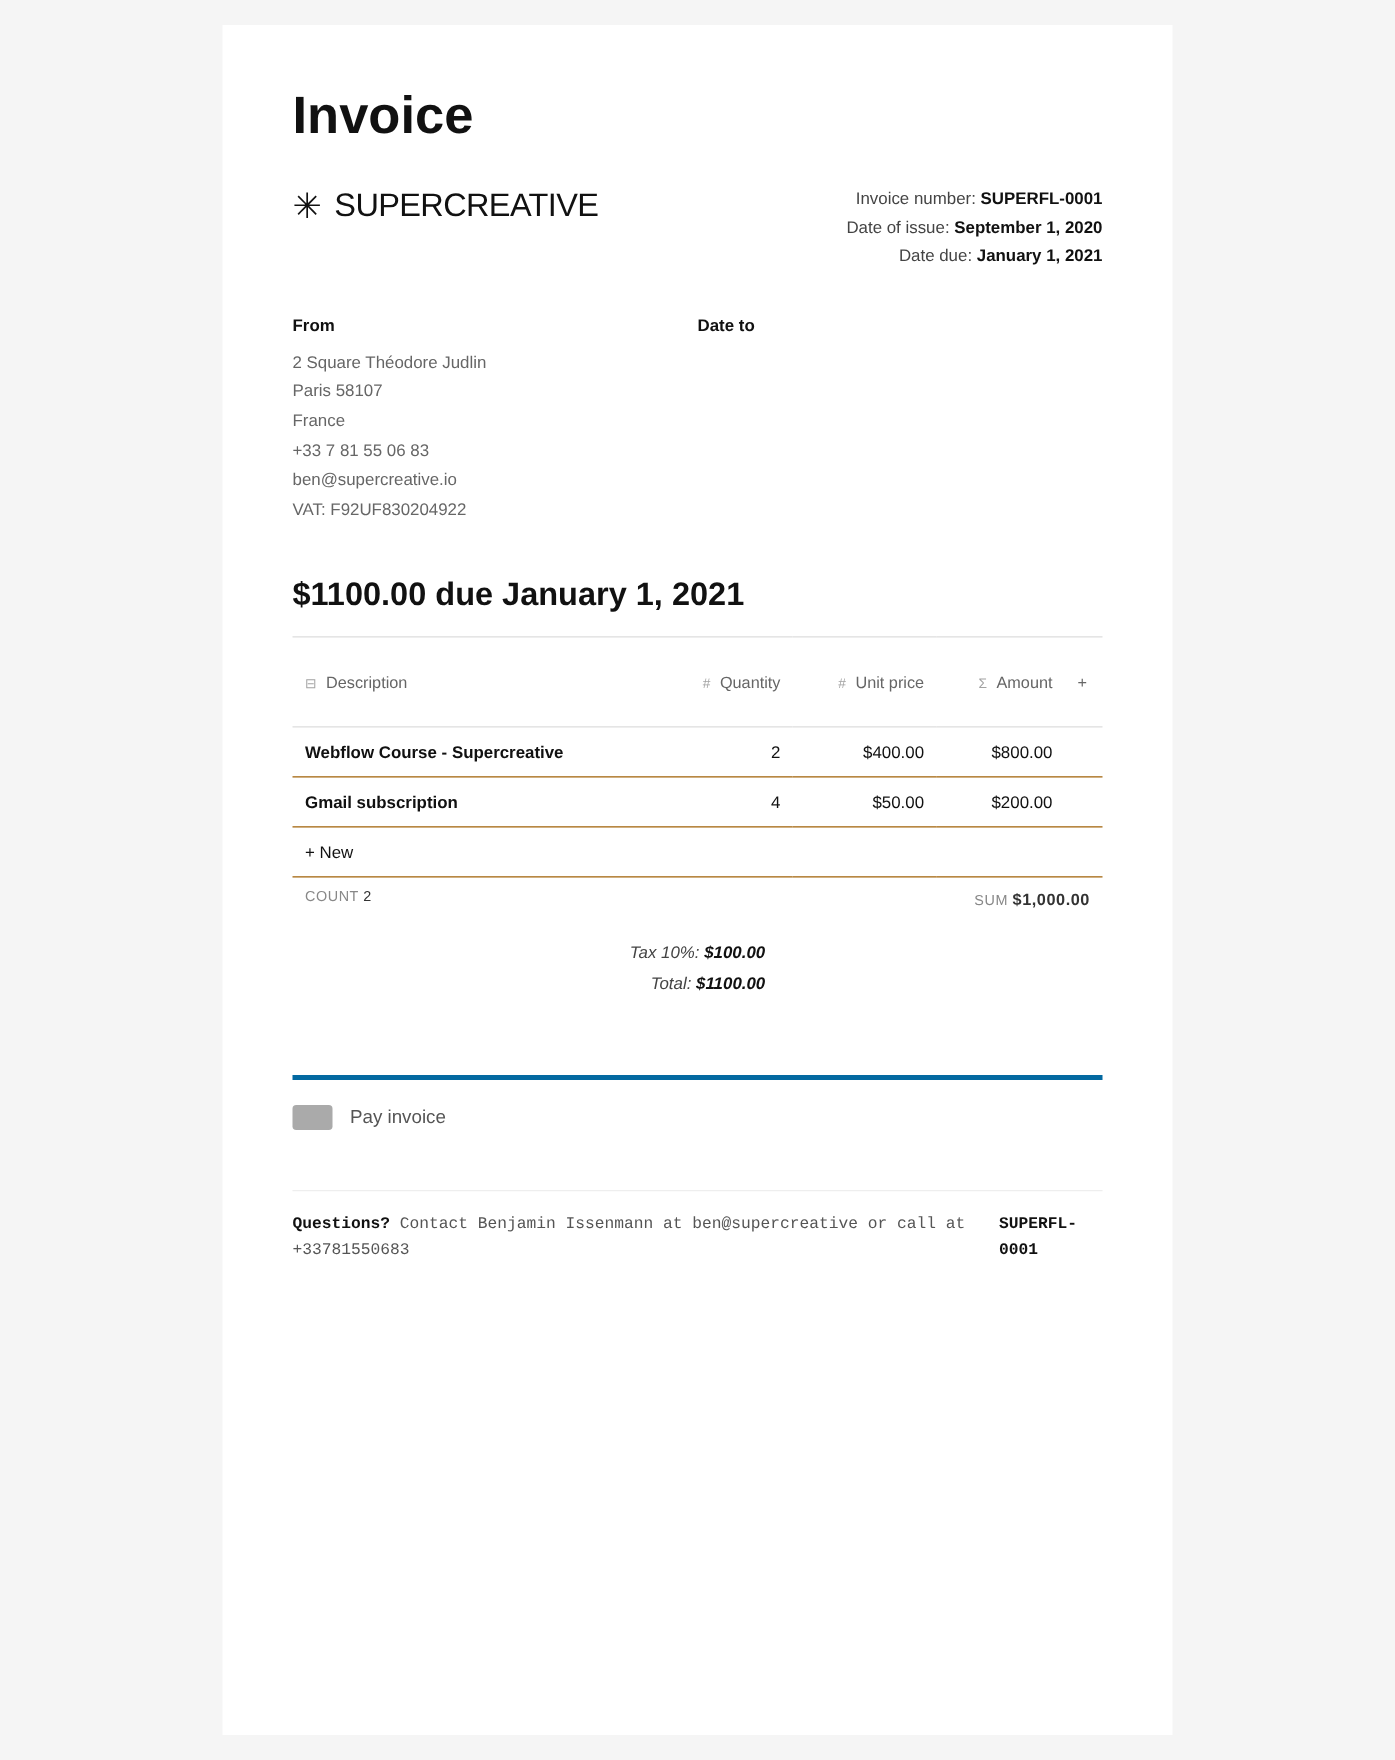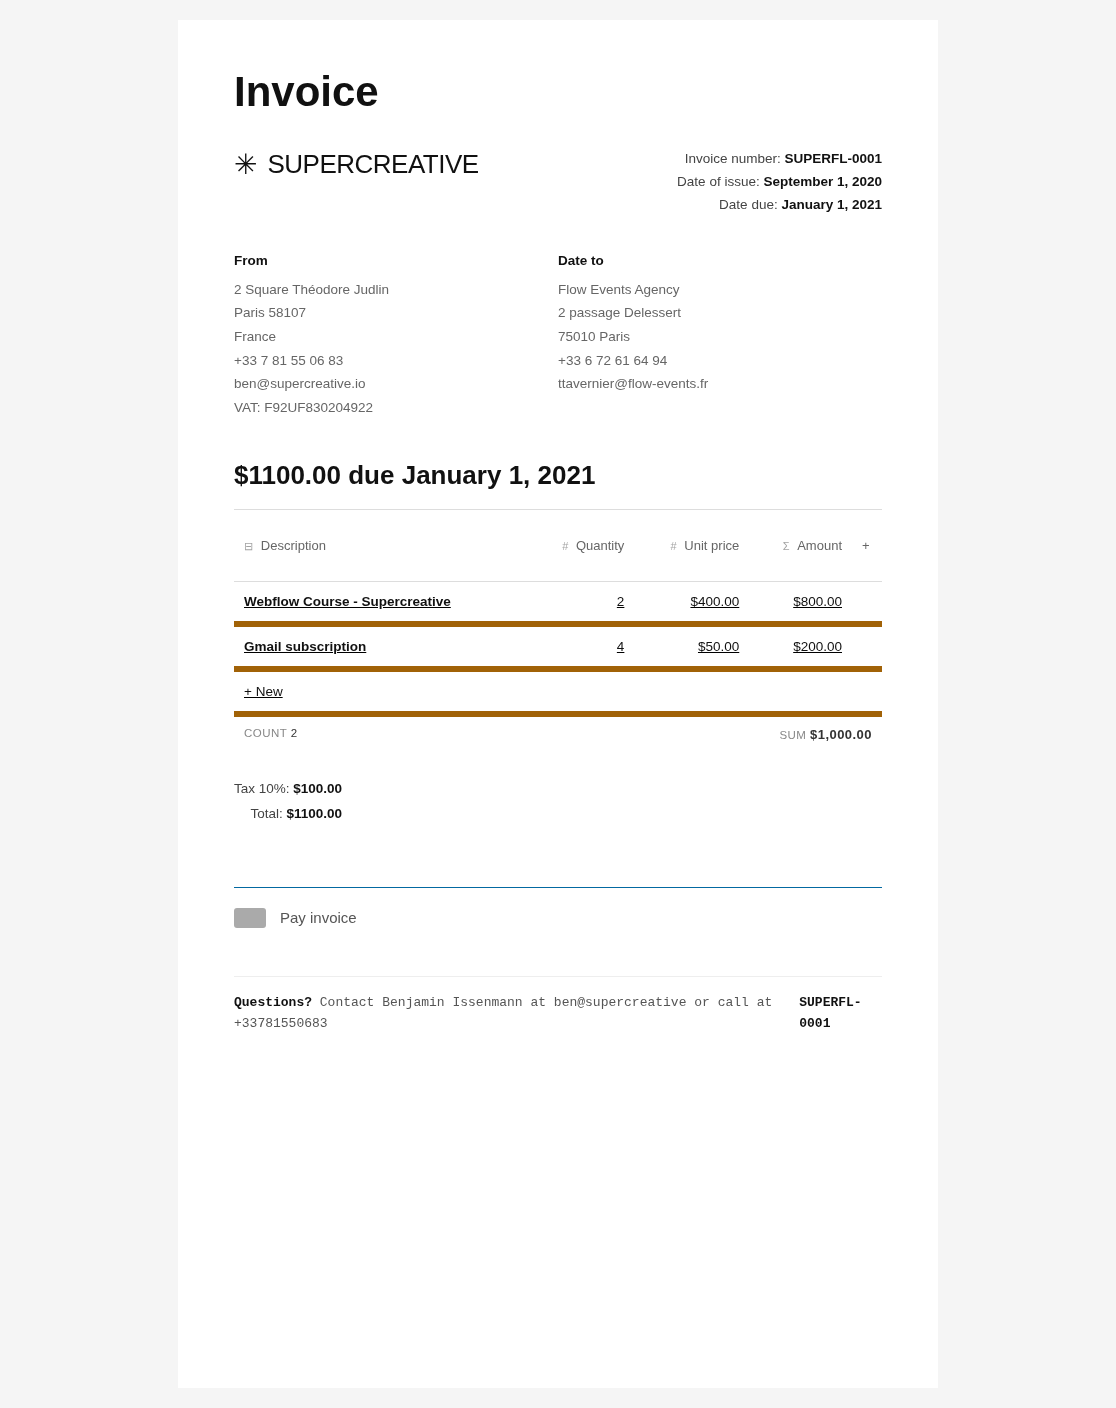--- a/index.html
+++ b/index.html
@@ -97,22 +97,21 @@
       padding: 28px 10px;
       text-align: left;
       font-weight: 500;
       color: #666;
       font-size: 13px;
     }
     .items-table thead th.right {
       text-align: right;
     }
     .items-table tbody tr {
-      border-bottom: 6px solid #a16207;
-      text-decoration: underline;
+      border-bottom: 1px solid #a16207;
     }
     .items-table tbody td {
       padding: 12px 10px;
       color: #111;
       font-size: 13.5px;
     }
     .items-table tbody td.right {
       text-align: right;
     }
     .items-table tbody td.bold {
@@ -135,38 +134,39 @@
     }
     .count-sum-row .count-val {
       color: #333;
     }
     .count-sum-row .sum-val {
       color: #333;
       font-size: 13px;
       font-weight: 600;
     }
     .totals-section {
-      margin-top: 24px;
-      display: flex;
-      justify-content: flex-start;
+      margin-top: 12px;
+      display: flex;
+      justify-content: center;
+      font-style: italic;
     }
     .totals-block {
       text-align: right;
       font-size: 13.5px;
       color: #444;
       line-height: 1.9;
     }
     .totals-block strong {
       font-weight: 700;
       color: #111;
     }
     .pay-section {
       margin-top: 60px;
       padding-top: 20px;
-      border-top: 1px solid #0369a1;
+      border-top: 4px solid #0369a1;
       display: flex;
       align-items: center;
       gap: 14px;
     }
     .pay-icon {
       width: 32px;
       height: 20px;
       background: #aaa;
       border-radius: 3px;
       display: inline-block;
@@ -242,27 +242,20 @@
         <div>2 Square Théodore Judlin</div>
         <div>Paris 58107</div>
         <div>France</div>
         <div>+33 7 81 55 06 83</div>
         <div>ben@supercreative.io</div>
         <div>VAT: F92UF830204922</div>
       </div>
     </div>
     <div class="address-block">
       <div class="address-label">Date to</div>
-      <div class="address-text">
-        <div>Flow Events Agency</div>
-        <div>2 passage Delessert</div>
-        <div>75010 Paris</div>
-        <div>+33 6 72 61 64 94</div>
-        <div>ttavernier@flow-events.fr</div>
-      </div>
     </div>
   </div>
 
   <div class="due-amount">$1100.00 due January 1, 2021</div>
 
   <table class="items-table">
     <thead>
       <tr>
         <th>
           <span class="th-icon">⊟</span>

